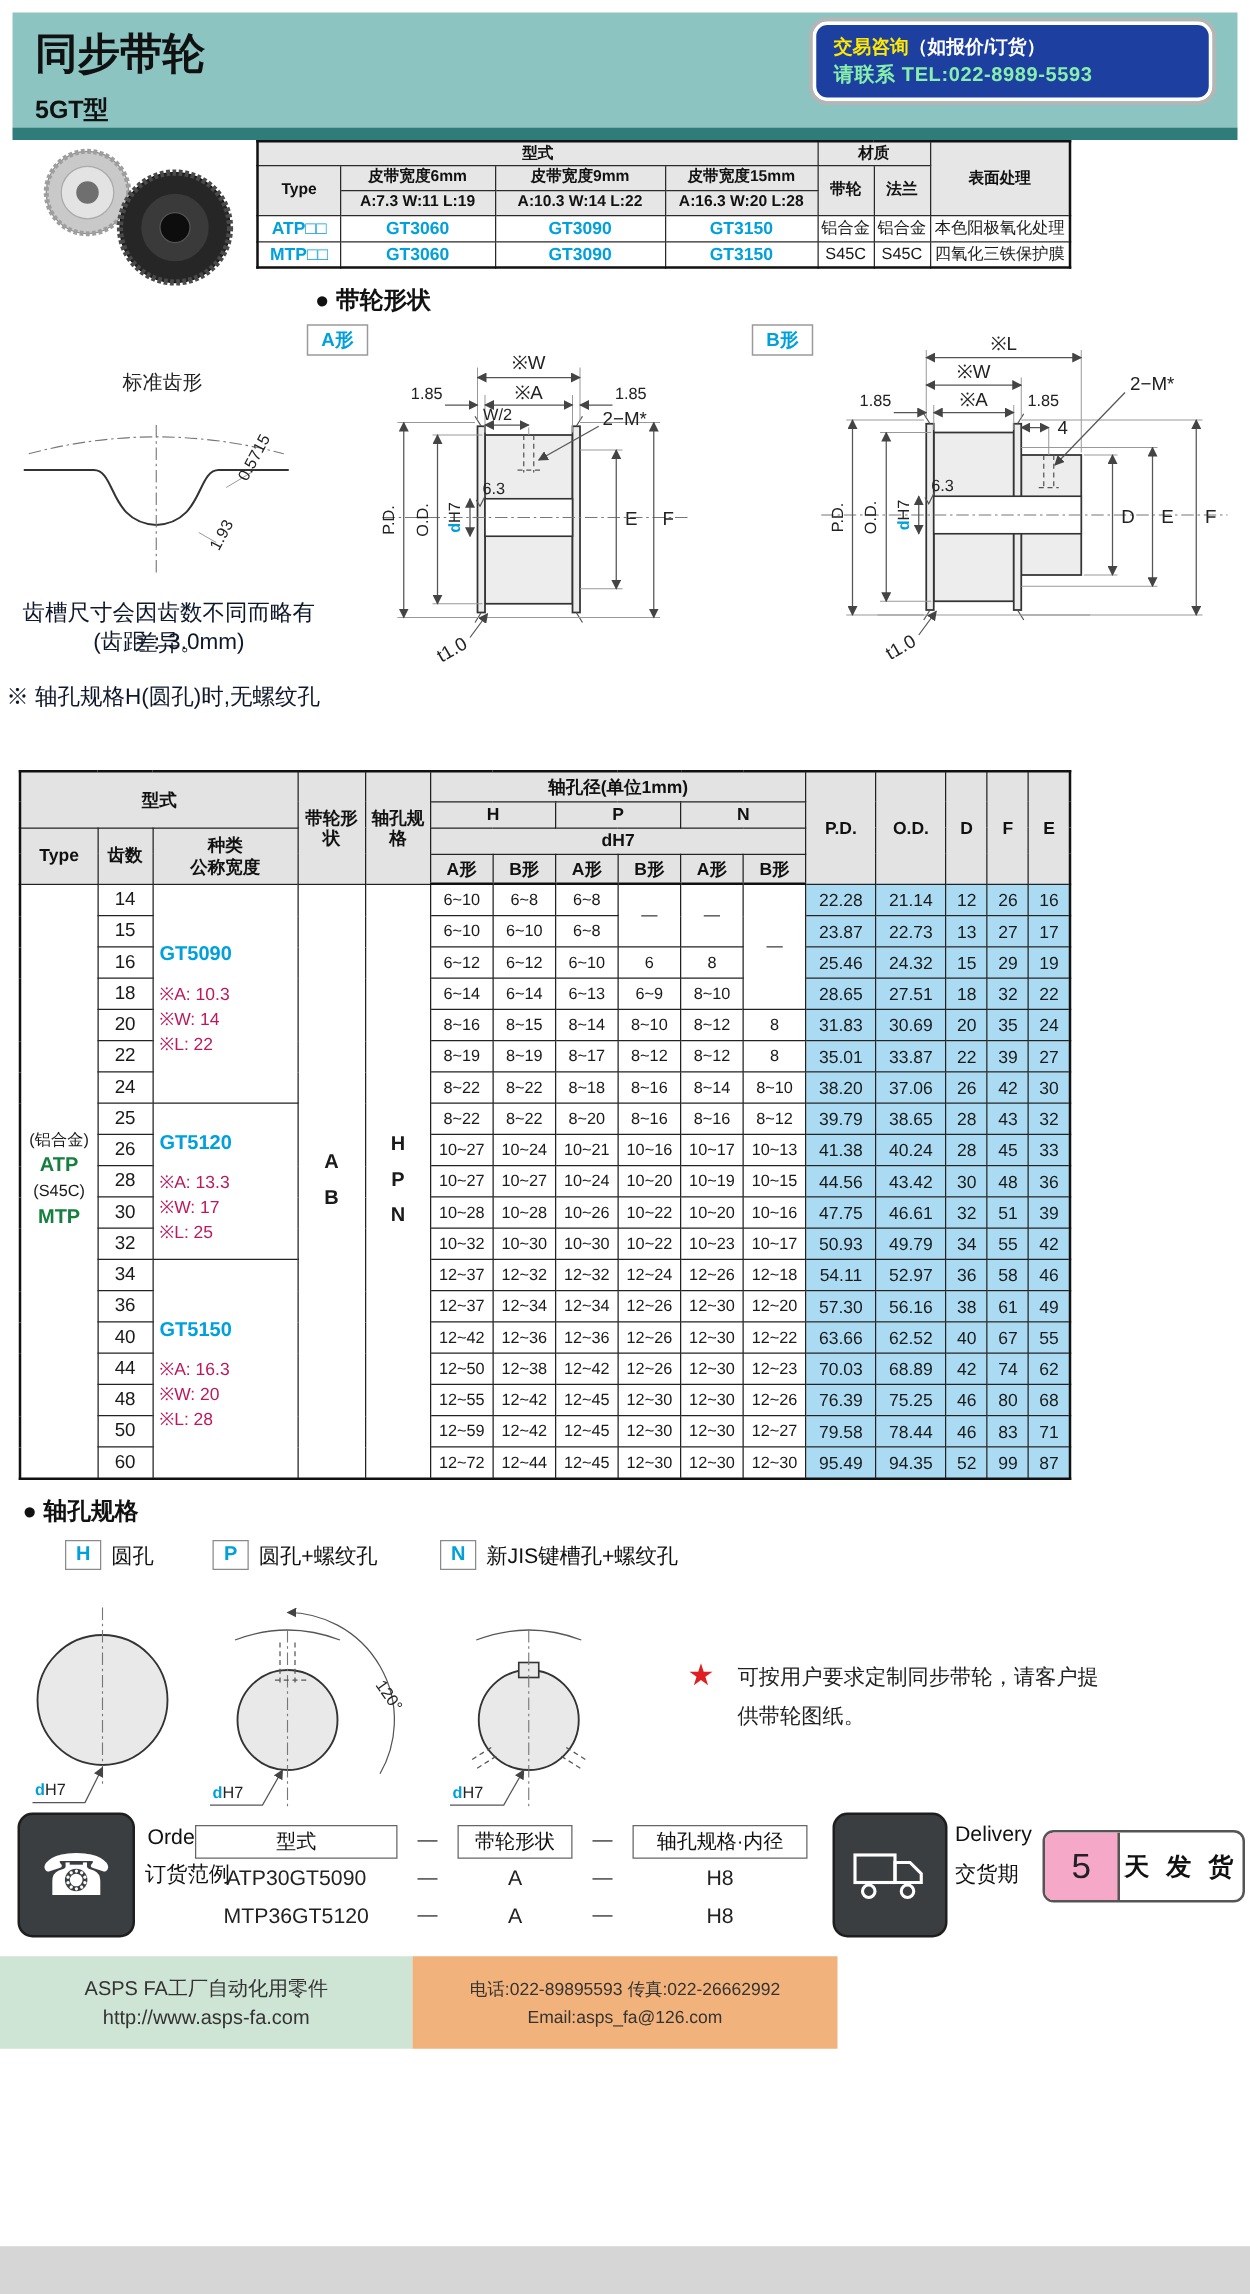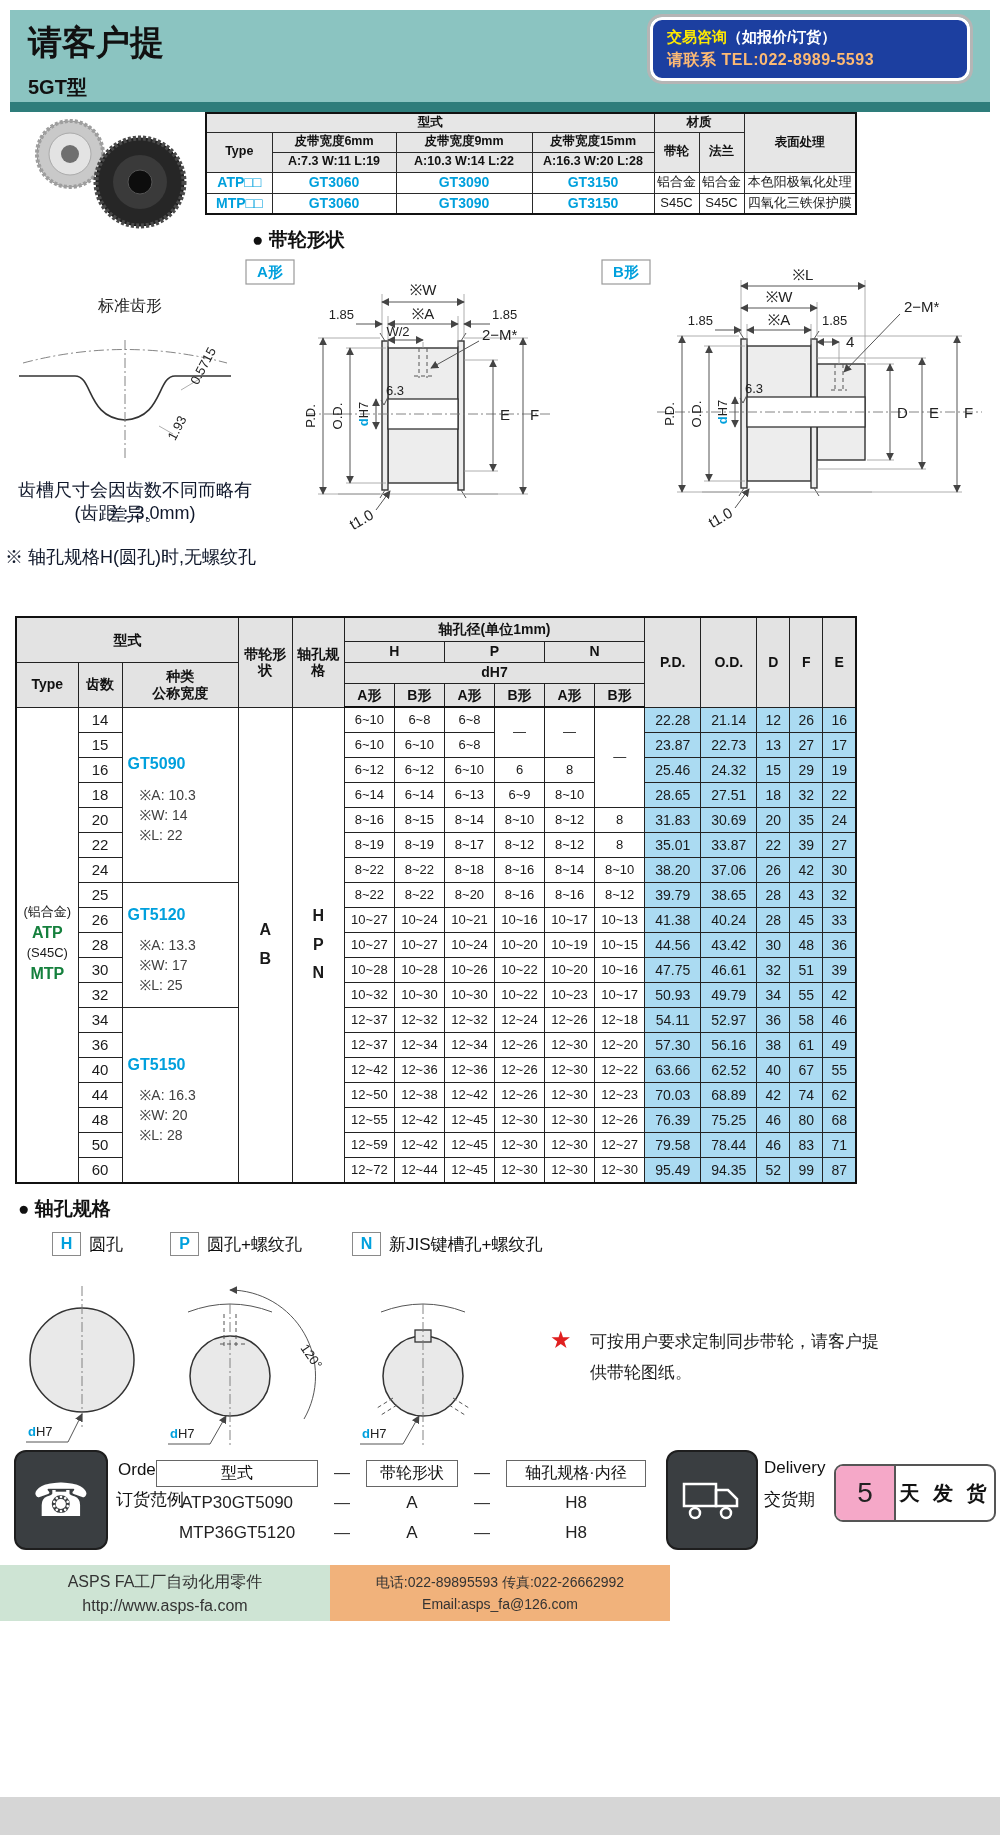--- a/index.html
+++ b/index.html
@@ -8,21 +8,21 @@
   
   #band{position:absolute;left:10px;top:10px;width:980px;height:92px;background:#8BC4C1;}
   #stripe{position:absolute;left:10px;top:102px;width:980px;height:10px;background:#2E7D7B;}
   #title{position:absolute;left:28px;top:20px;font-size:34px;font-weight:bold;color:#111;}
   #subtitle{position:absolute;left:28px;top:74px;font-size:20px;font-weight:bold;color:#111;}
   #contact{position:absolute;left:650px;top:17px;width:300px;height:58px;background:#1C3FA0;
            border:3px solid #fff;outline:3px solid #b5b5b5;border-radius:12px;
            display:flex;flex-direction:column;justify-content:center;padding-left:14px;gap:3px;}
   #contact .l1{font-size:15px;font-weight:bold;color:#fff;}
   #contact .l1 .hl{color:#FFE900;}
-  #contact .l2{font-size:16px;font-weight:bold;color:#fdba74;letter-spacing:.5px;}
+  #contact .l2{font-size:16px;font-weight:bold;color:#86efac;letter-spacing:.5px;}
   
   .t1{position:absolute;left:205px;top:112px;width:650px;border-collapse:collapse;table-layout:fixed;}
   .t1 th,.t1 td{border:1px solid #2a2a2a;text-align:center;padding:0;line-height:1.1;}
   .t1{border:2px solid #111;}
   .t1 th{background:#E6E6E6;font-size:12.5px;font-weight:bold;color:#111;}
   .t1 td{background:#fff;font-size:13px;}
   .t1 .cy{color:#00A0DD;font-weight:bold;font-size:14px;}
   .t1 tr.hr1{height:19px;} .t1 tr.hr2{height:20px;} .t1 tr.hr3{height:20px;}
   .t1 tr.dr{height:21px;}
   
@@ -43,21 +43,21 @@
   .slabelbox{fill:#fff;stroke:#9a9a9a;stroke-width:1.2;}
   
   .spec{position:absolute;left:15px;top:616px;width:842px;border-collapse:collapse;table-layout:fixed;border:2px solid #111;}
   .spec th,.spec td{border:1px solid #222;text-align:center;padding:0;line-height:1.15;}
   .spec th{background:#E3E3E3;font-size:14px;font-weight:bold;color:#111;}
   .spec td{font-size:13px;height:24px;background:#fff;}
   .spec td.bl{background:#ABDBF2;font-size:14px;}
   .spec td.teeth{font-size:15px;}
   .spec td.kind{text-align:left;vertical-align:middle;padding-left:5px;background:#fff;}
   .spec td.kind .gt{color:#00A0DD;font-weight:bold;font-size:16px;margin:13px 0;}
-  .spec td.kind .dim{font-size:14px;color:#404040;margin:4px 12px;}
+  .spec td.kind .dim{font-size:14px;color:#be185d;margin:4px 0;}
   .spec td.typecell{font-size:13px;background:#fff;}
   .spec td.typecell .cy{color:#15803d;font-weight:bold;font-size:16px;display:block;margin:4px 0;}
   .spec td.typecell span{display:block;margin:3px 0;}
   .spec td.mid div{margin:10px 0;font-weight:bold;font-size:16px;}
   .spec thead tr:last-child th{border-bottom:2px solid #111;}
   
   .boreItem{position:absolute;display:flex;align-items:center;gap:8px;}
   .boreItem .code{width:27px;height:22px;border:1.5px solid #8a8a8a;display:flex;align-items:center;justify-content:center;
                   color:#00A0DD;font-weight:bold;font-size:16px;background:#fff;}
   .boreItem .lbl{font-size:17px;color:#111;}
@@ -75,21 +75,21 @@
                   font-size:16px;color:#111;margin:0 4px;background:#fff;}
   #orderGrid .dash{text-align:center;font-size:16px;color:#333;}
   #orderGrid .val{text-align:center;font-size:17px;color:#222;}
   #delivBox{position:absolute;left:834px;top:1464px;width:158px;height:54px;border:2px solid #555;border-radius:9px;
             overflow:hidden;display:flex;background:#fff;}
   #delivBox .days{width:58px;background:#F5A8C8;display:flex;align-items:center;justify-content:center;
                   font-size:28px;color:#222;border-right:2px solid #555;}
   #delivBox .unit{flex:1;display:flex;align-items:center;justify-content:center;font-size:20px;font-weight:bold;
                   letter-spacing:4px;color:#111;}
   
-  .fseg{position:absolute;top:1565px;height:56px;display:flex;flex-direction:column;justify-content:center;
+  .fseg{position:absolute;top:1565px;height:74px;display:flex;flex-direction:column;justify-content:center;
         align-items:center;gap:4px;}
   #fs1{left:0;width:330px;background:#CEE4D4;}
   #fs2{left:330px;width:340px;background:#F1B27B;}
   #fs3{left:670px;width:330px;background:#E9C4C7;}
   .fseg div{color:#333;}
   #fs1 div{font-size:16px;}
   #fs2 div,#fs3 div{font-size:14px;}
   #graybar{position:absolute;left:0;top:1797px;width:1000px;height:38px;background:#D6D6D6;}
 </style>
 </head>
@@ -100,21 +100,21 @@
   <svg width="0" height="0" style="position:absolute">
     <defs>
       <marker id="ar" viewBox="0 0 10 10" refX="9" refY="5" markerWidth="8" markerHeight="8" orient="auto-start-reverse">
         <path d="M0,0 L10,5 L0,10 z" fill="#444"></path>
       </marker>
     </defs>
   </svg>
 
   <div id="band"></div>
   <div id="stripe"></div>
-  <div id="title">请客户提</div>
+  <div id="title">同步带轮</div>
   <div id="subtitle">5GT型</div>
   <div id="contact">
     <div class="l1"><span class="hl">交易咨询</span><span>（如报价/订货）</span></div>
     <div class="l2">请联系 TEL:022-8989-5593</div>
   </div>
 
   <svg width="190" height="118" style="position:absolute;left:18px;top:112px" viewBox="0 0 190 118">
     <g>
       <circle cx="52" cy="42" r="33" fill="#c9c9c9" stroke="#8f8f8f"></circle>
       <circle cx="52" cy="42" r="33" fill="none" stroke="#9e9e9e" stroke-width="4" stroke-dasharray="3 2"></circle>

